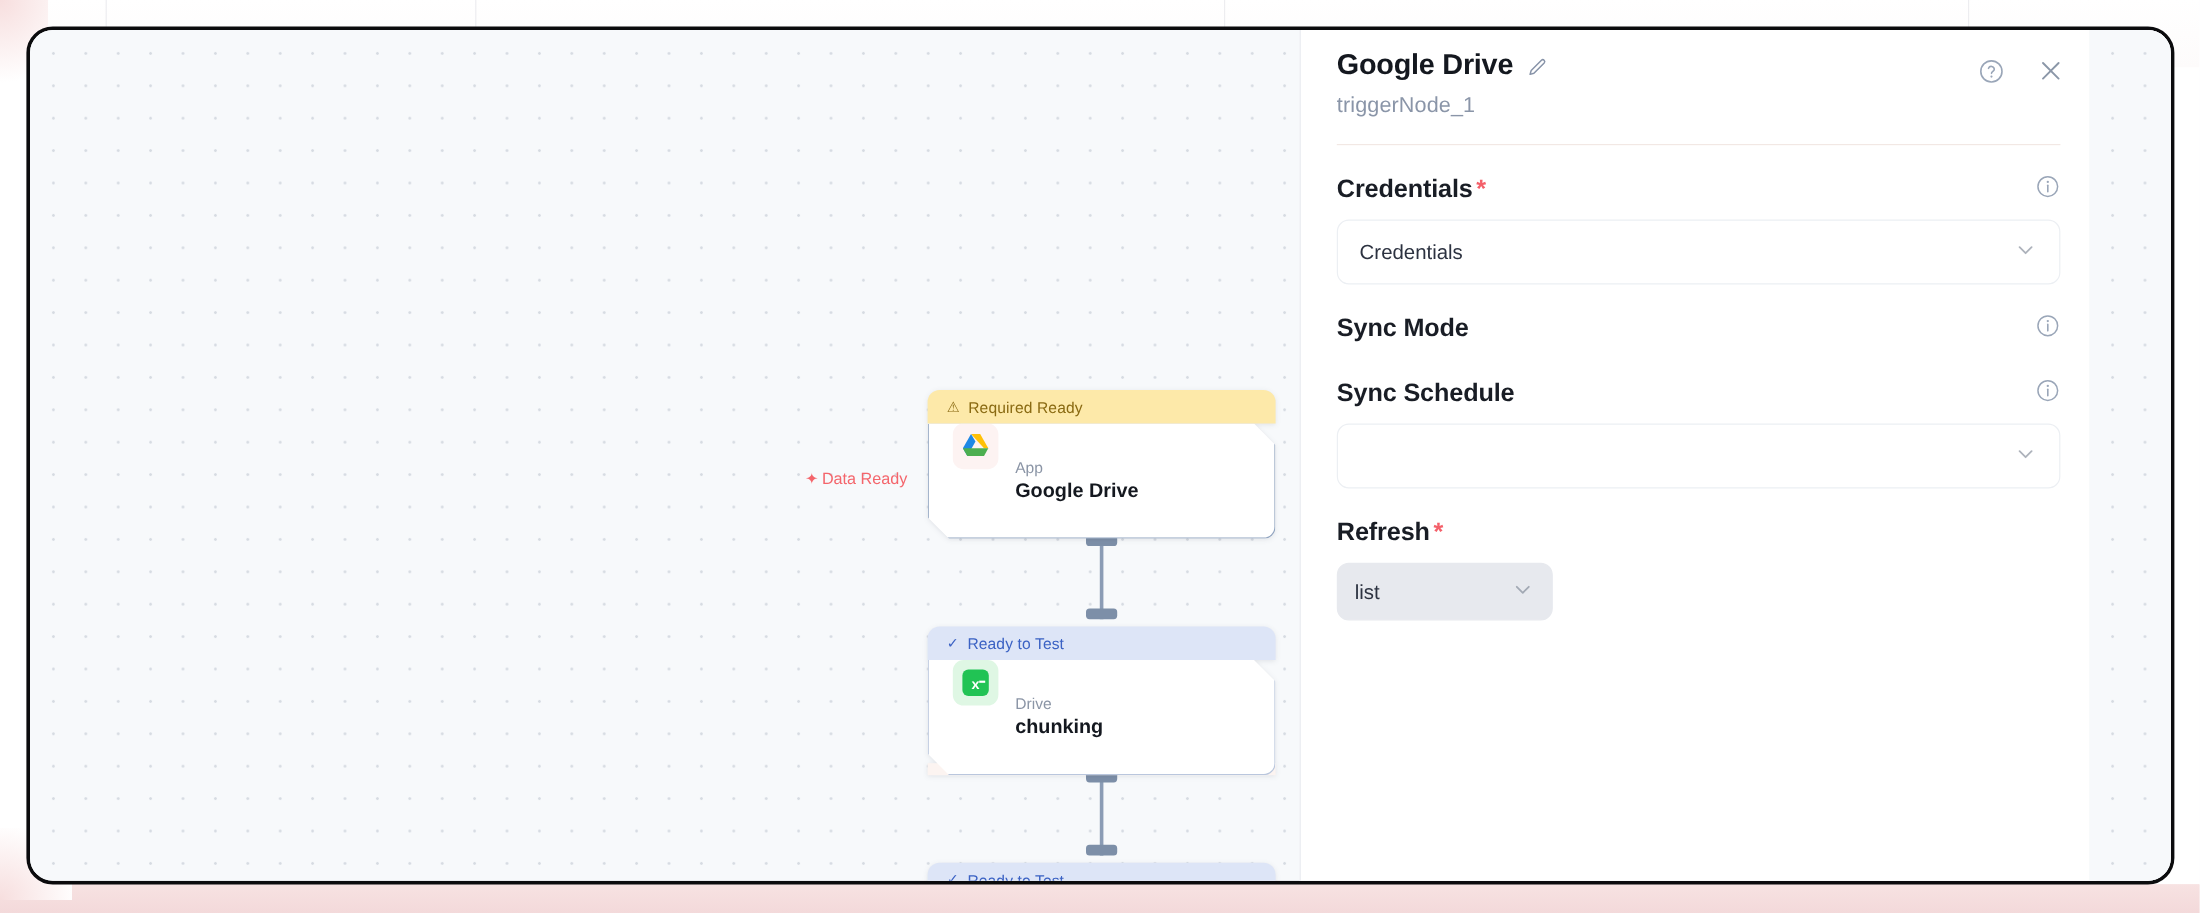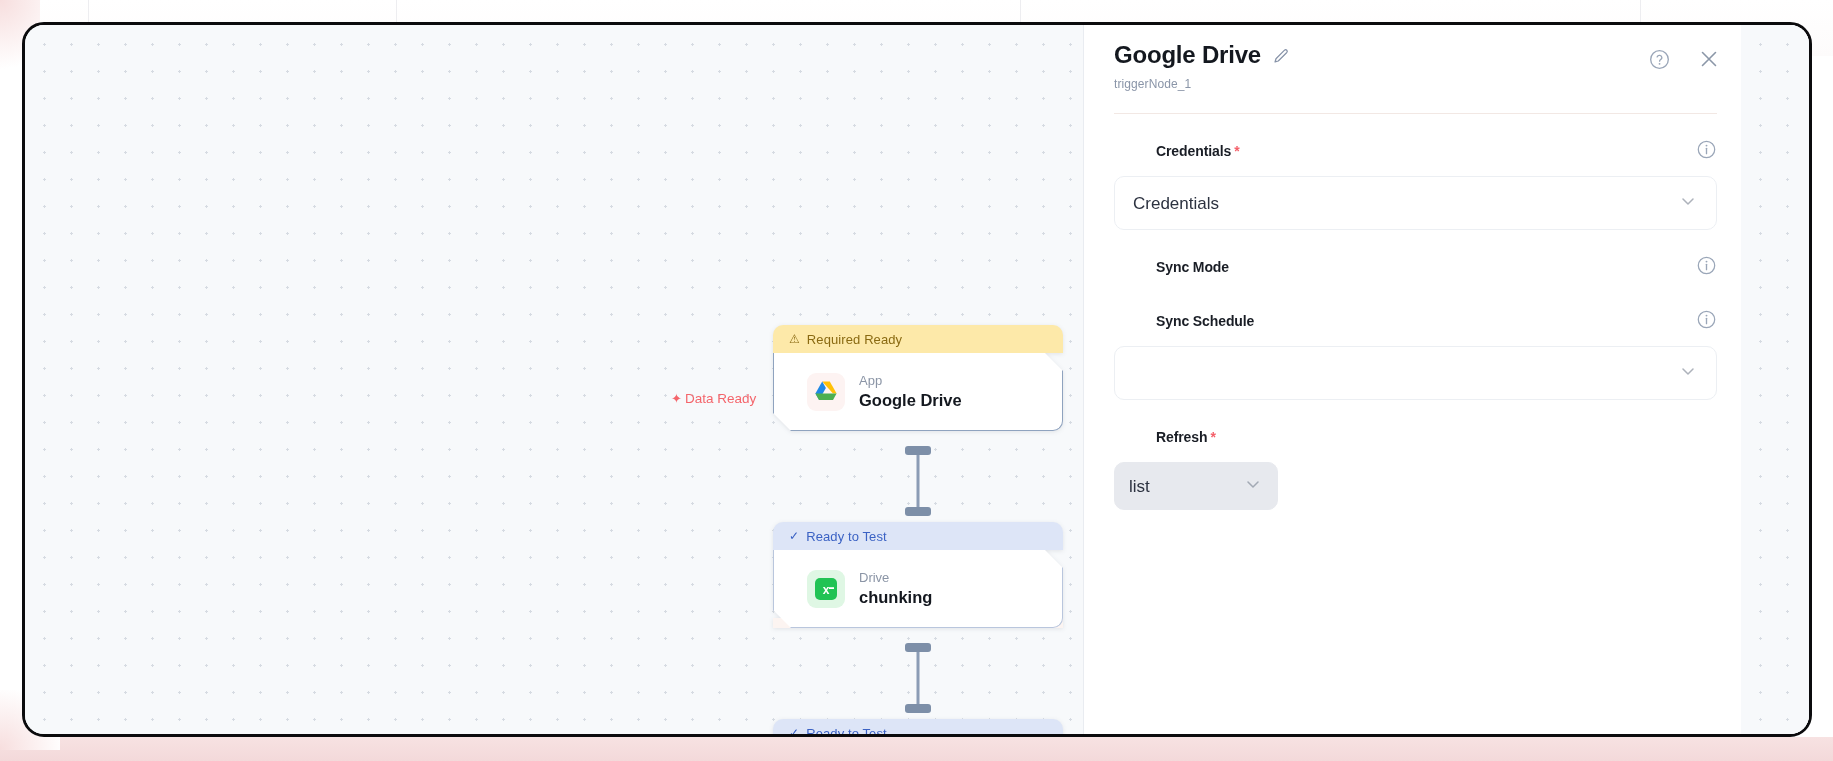--- a/index.html
+++ b/index.html
@@ -89,24 +89,23 @@
     letter-spacing: .1px;
   }
   .node-banner.warn { background: #fde9a9; color: #8a6a12; }
   .node-banner.ready { background: #dde5f7; color: #3b62c4; }
   .banner-ico { margin-right: 7px; font-size: 12px; line-height: 1; display:inline-block; }
 
   .node-card {
     background: #ffffff;
     border: 1.4px solid #8fa3bf;
     border-top: none;
-    height: 78px;
+    height: 96px;
     display: flex;
-    align-items: center;
-    padding: 0 33px;
+    padding: 0 20px;
     
     clip-path: polygon(0 0, calc(100% - 18px) 0, 100% 18px, 100% 100%, 18px 100%, 0 calc(100% - 18px));
     border-radius: 0 0 10px 10px;
   }
   .node-card.ready { border-color: #b9c6dd; }
 
   .node-icon {
     width: 38px; height: 38px;
     border-radius: 9px;
     display: flex; align-items: center; justify-content: center;
@@ -151,60 +150,60 @@
     z-index: 5;
     overflow: hidden;
   }
   .panel-head { padding: 16px 30px 0 30px; position: relative; }
   .panel-title-row { display: flex; align-items: center; }
   .panel-title {
     font-size: 24px; font-weight: 700; color: #14181f; letter-spacing: -.2px;
   }
   .pencil-icon { margin-left: 11px; display: inline-flex; align-items: center; }
   .panel-subtitle {
-    font-size: 12px; color: #8a95a8; margin-top: 8px; letter-spacing: .1px;
+    font-size: 18px; color: #8a95a8; margin-top: 8px; letter-spacing: .1px;
   }
   .panel-head-actions {
     position: absolute; right: 26px; top: 22px;
     display: flex; align-items: center; gap: 26px;
   }
   .head-btn { cursor: pointer; display: inline-flex; align-items: center; justify-content: center; }
   .panel-divider {
     margin: 22px 30px 0 30px; height: 1px; background: #f2e8e4;
   }
 
   .panel-body { padding: 20px 30px 0 30px; }
 
   .field { margin-bottom: 6px; }
   .field-label-row {
     display: flex; align-items: center; justify-content: space-between;
     height: 34px;
   }
   .field-label {
-    font-size: 14px; font-weight: 700; color: #191d25; letter-spacing: -.1px; margin-left: 42px;
+    font-size: 21px; font-weight: 700; color: #191d25; letter-spacing: -.1px;
   }
   .req-star { color: #f4606a; font-weight: 700; margin-left: 3px; }
   .info-icon { flex: 0 0 auto; }
 
   .select {
     margin-top: 8px;
     height: 54px;
     border: 1px solid #eceff3;
     border-radius: 10px;
     background: #ffffff;
     display: flex; align-items: center;
     padding: 0 18px;
     font-size: 17px; color: #2c3240;
     justify-content: space-between;
     cursor: pointer;
   }
   .select .val { line-height: 1; }
   .select.empty .val { color: transparent; }
   .select.small {
-    width: 164px; height: 48px;
+    width: 180px; height: 48px;
     background: #e7e9ee; border-color: #e7e9ee;
     padding: 0 14px;
   }
   .chev { flex: 0 0 auto; opacity: .55; }
   .field-gap { height: 14px; }
 </style>
 </head>
 <body>
 
 <div id="page">

